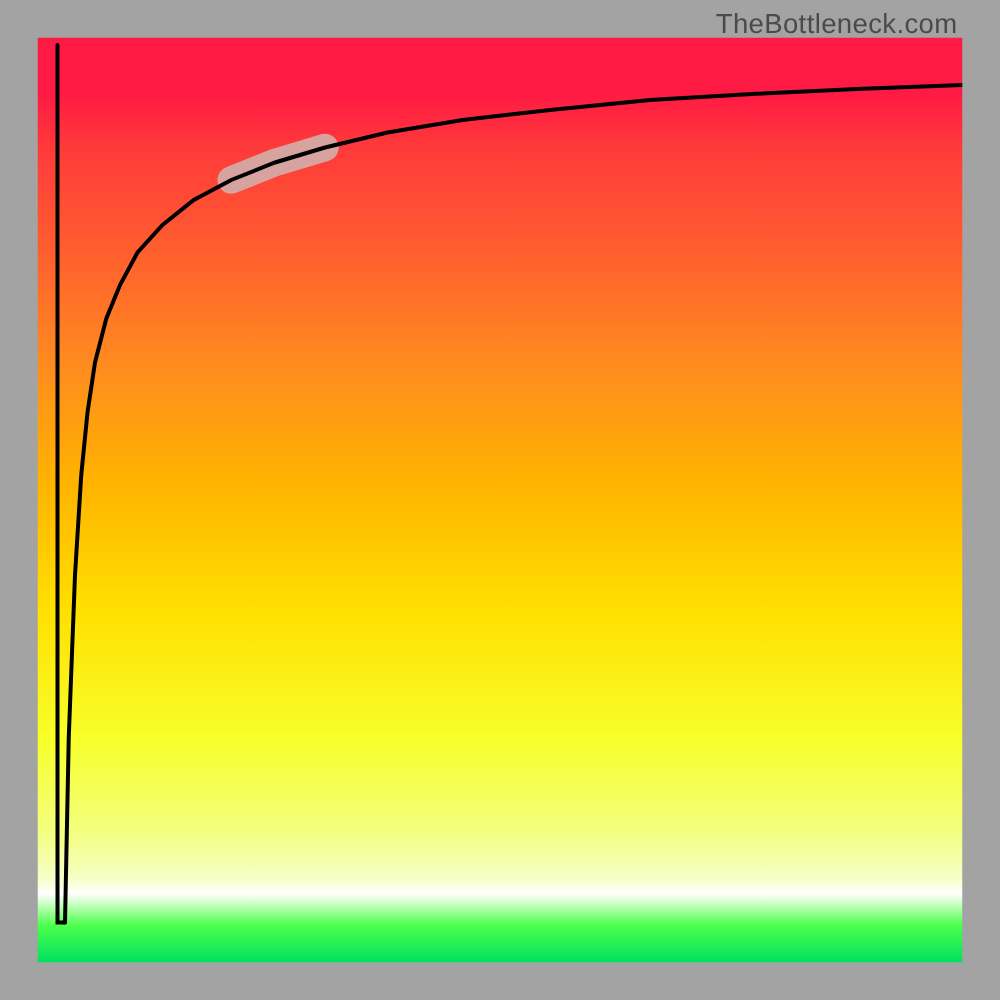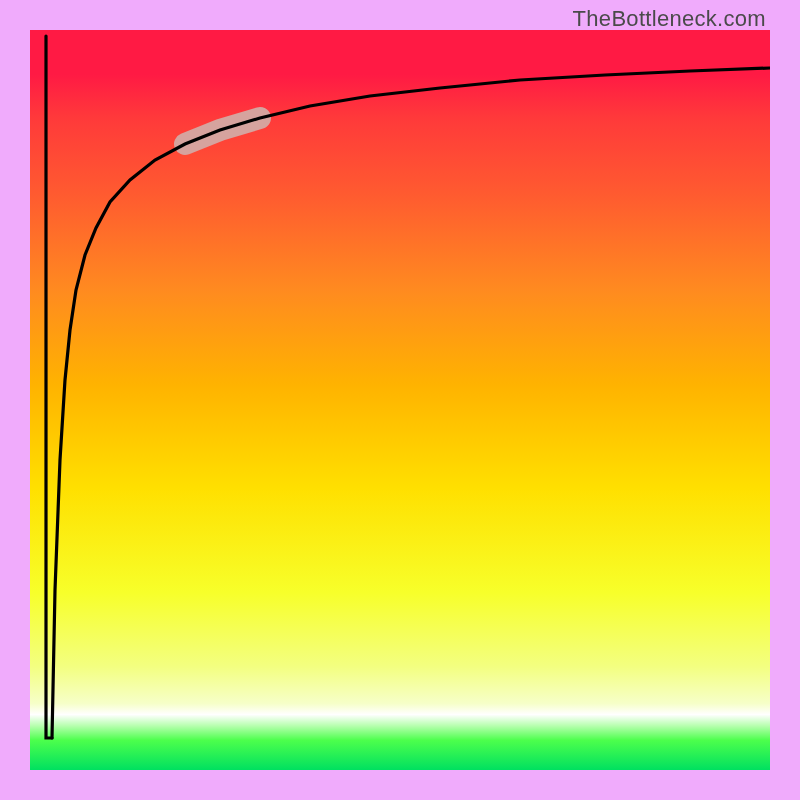--- a/index.html
+++ b/index.html
@@ -8,21 +8,21 @@
     width: 800px;
     height: 800px;
     overflow: hidden;
     background: #000;
     font-family: Arial, Helvetica, sans-serif;
   }
   .frame {
     position: relative;
     width: 800px;
     height: 800px;
-    background: #f0abfc;
+    background: #a3a3a3;
   }
   .plot {
     position: absolute;
     left: 30px;
     top: 30px;
     width: 740px;
     height: 740px;
     overflow: hidden;
   }
   .gradient {

